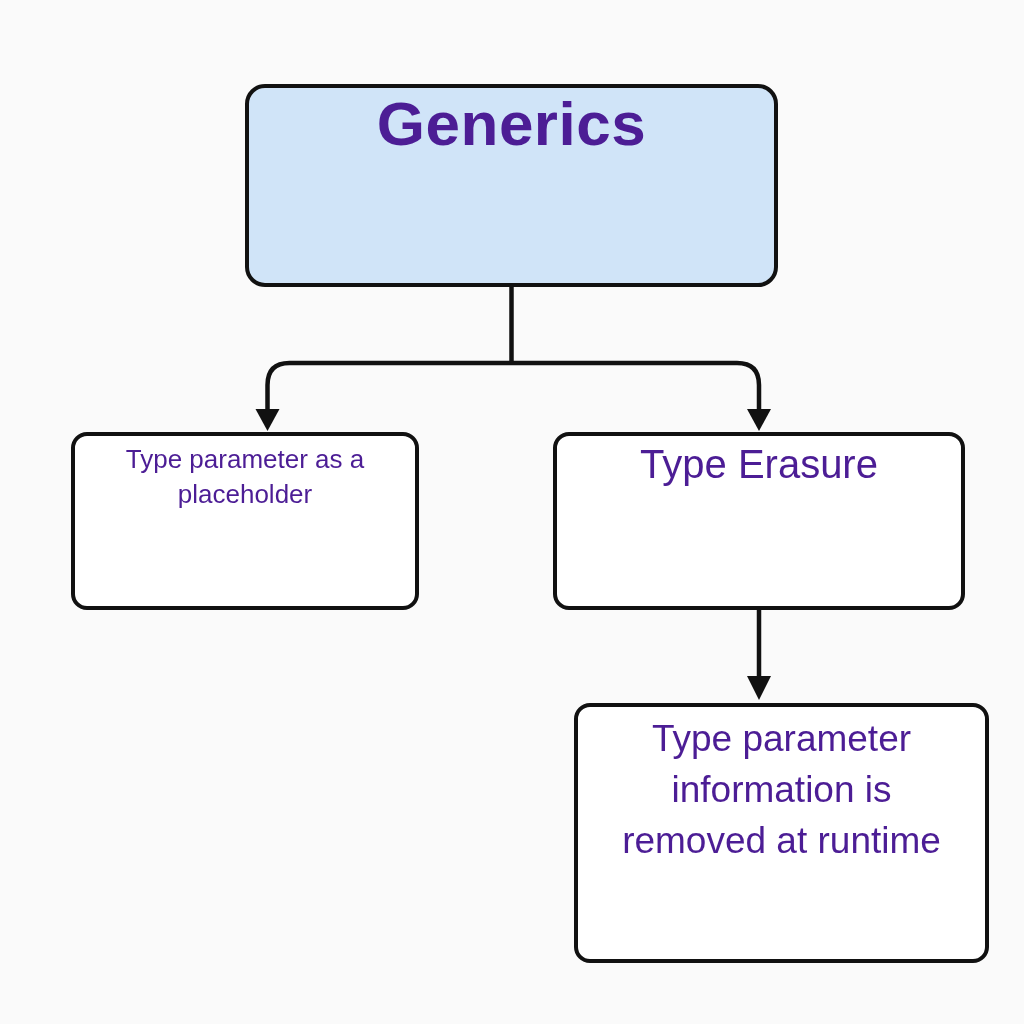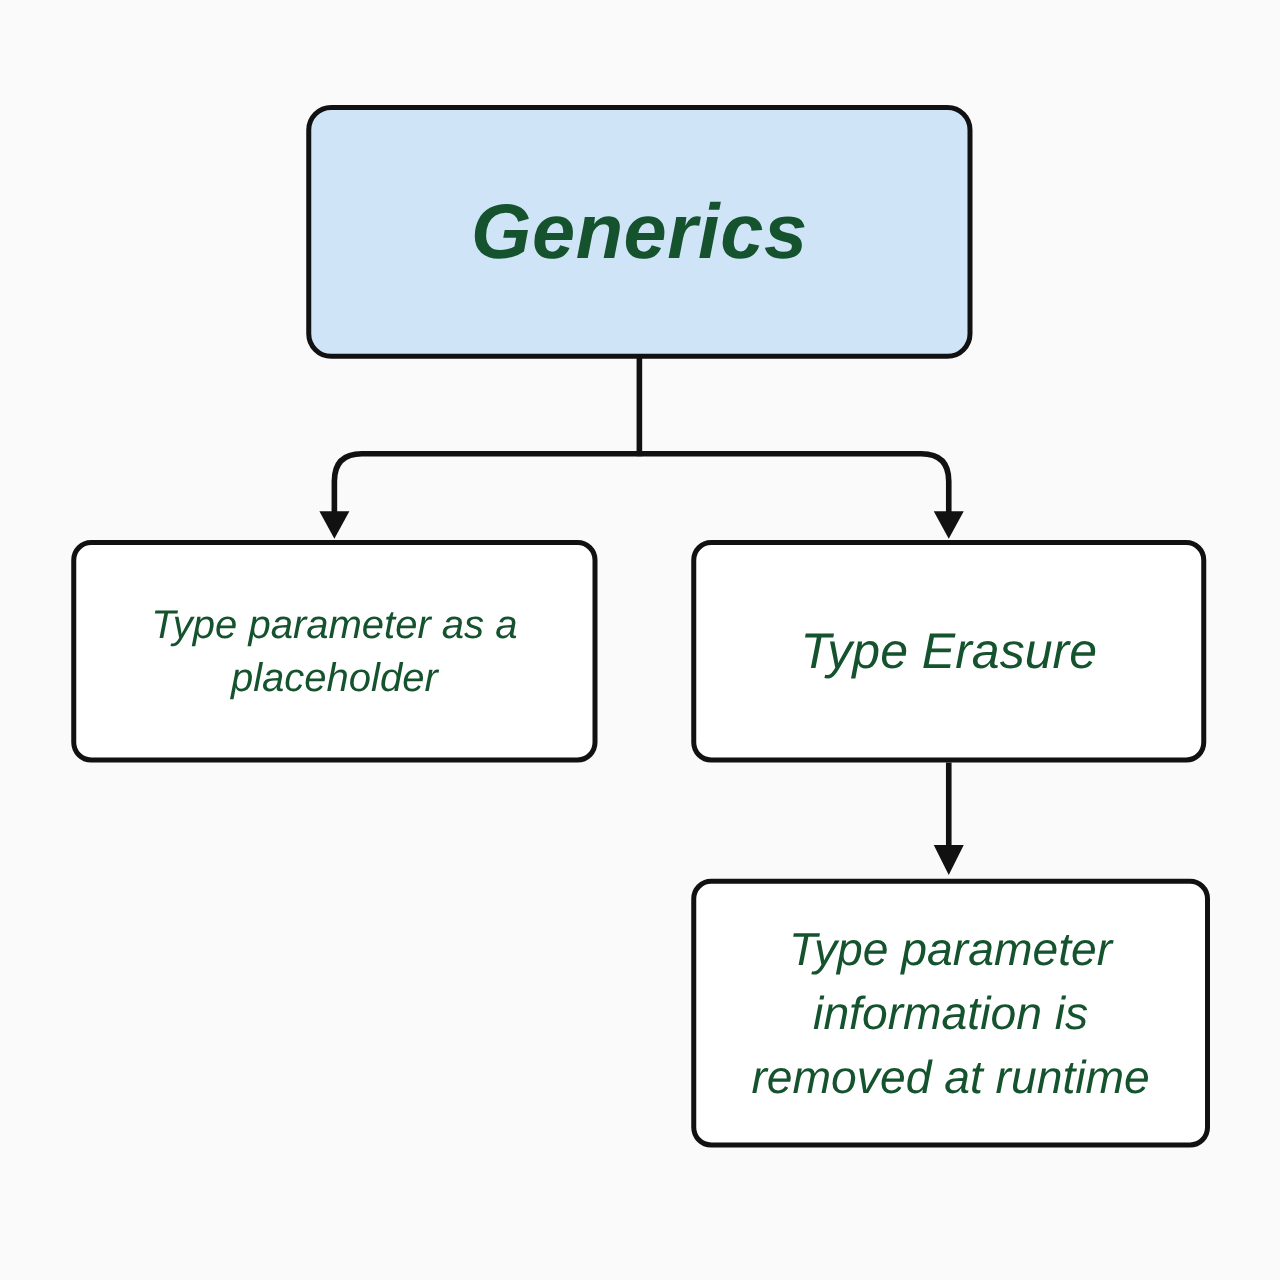--- a/index.html
+++ b/index.html
@@ -24,63 +24,62 @@
     top: 0;
     width: 1024px;
     height: 1024px;
     pointer-events: none;
   }
   .node {
     position: absolute;
     box-sizing: border-box;
     border: 4px solid #111111;
     display: flex;
-    align-items: center;
+    align-items: flex-start;
     justify-content: center;
     text-align: center;
-    color: #14532d;
+    color: #4c1d95;
     background: #ffffff;
-    font-style: italic;
   }
   .node-root {
     left: 245px;
     top: 84px;
     width: 533px;
     height: 203px;
     border-radius: 20px;
     font-size: 62px;
     font-weight: 700;
     letter-spacing: 0.5px;
   }
   .node-left {
-    left: 57px;
+    left: 71px;
     top: 432px;
-    width: 421px;
+    width: 348px;
     height: 178px;
     border-radius: 16px;
-    font-size: 32px;
+    font-size: 26px;
     font-weight: 400;
     line-height: 1.35;
     padding: 6px 20px;
   }
   .node-right {
     left: 553px;
     top: 432px;
     width: 412px;
     height: 178px;
     border-radius: 16px;
     font-size: 40px;
     font-weight: 400;
     padding: 6px 32px;
   }
   .node-bottom {
-    left: 553px;
+    left: 574px;
     top: 703px;
     width: 415px;
-    height: 215px;
+    height: 260px;
     border-radius: 16px;
     font-size: 37px;
     font-weight: 400;
     line-height: 1.38;
     padding: 6px 18px;
   }
   .edge-line {
     stroke: #111111;
     stroke-width: 4.5;
     fill: none;

